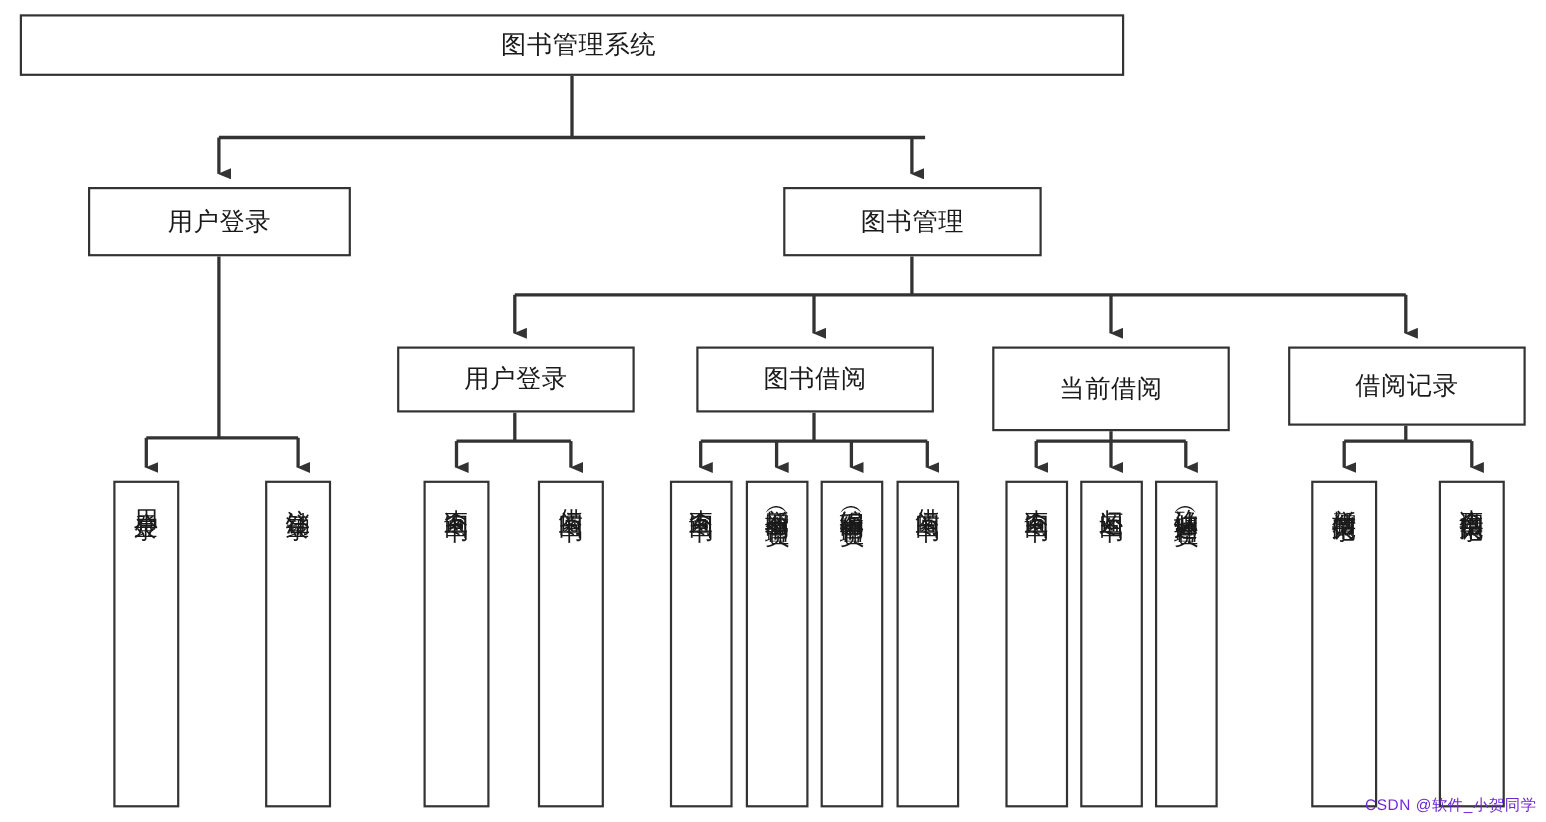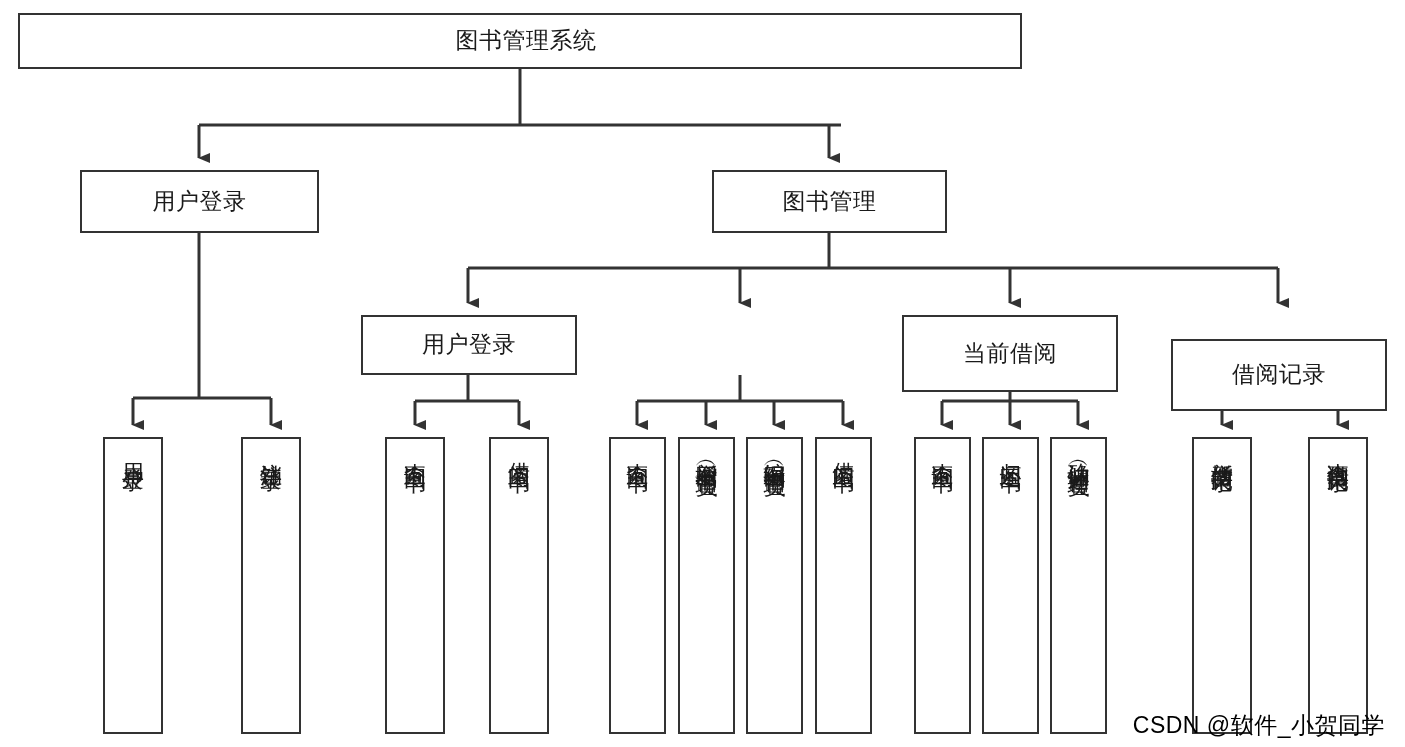--- a/index.html
+++ b/index.html
@@ -62,24 +62,24 @@
     font-size: 22px;
     line-height: 1.08;
     letter-spacing: 3px;
     white-space: nowrap;
   }
   .node.vert.tall .label {
     letter-spacing: 2px;
   }
   .watermark {
     position: absolute;
-    right: 20px;
+    right: 8px;
     bottom: 6px;
-    font-size: 23px;
-    color: #000000;
+    font-size: 14px;
+    color: #6d28d9;
     white-space: nowrap;
     letter-spacing: 0.5px;
   }
 </style>
 </head>
 <body>
 
 <div id="canvas">
 
   <svg id="edges" viewBox="0 0 1405 747" width="1405" height="747">
@@ -141,26 +141,29 @@
   </div>
 
   <div class="node horiz" style="left:712px; top:170px; width:235px; height:63px;justify-content:center;">
     <span class="label">图书管理</span>
   </div>
 
   <div class="node horiz" style="left:361px; top:315px; width:216px; height:60px;">
     <span class="label">用户登录</span>
   </div>
 
+  <div class="node horiz" style="left:633px; top:315px; width:216px; height:60px;">
+    <span class="label">图书借阅</span>
+  </div>
 
   <div class="node horiz" style="left:902px; top:315px; width:216px; height:77px;">
     <span class="label">当前借阅</span>
   </div>
 
-  <div class="node horiz" style="left:1171px; top:315px; width:216px; height:72px;margin-top:24px;">
+  <div class="node horiz" style="left:1171px; top:315px; width:216px; height:72px;">
     <span class="label">借阅记录</span>
   </div>
 
   <div class="node vert" style="left:103px; top:437px; width:60px; height:297px;">
     <span class="label">用户登录</span>
   </div>
   <div class="node vert" style="left:241px; top:437px; width:60px; height:297px;">
     <span class="label">注销登录</span>
   </div>
 

